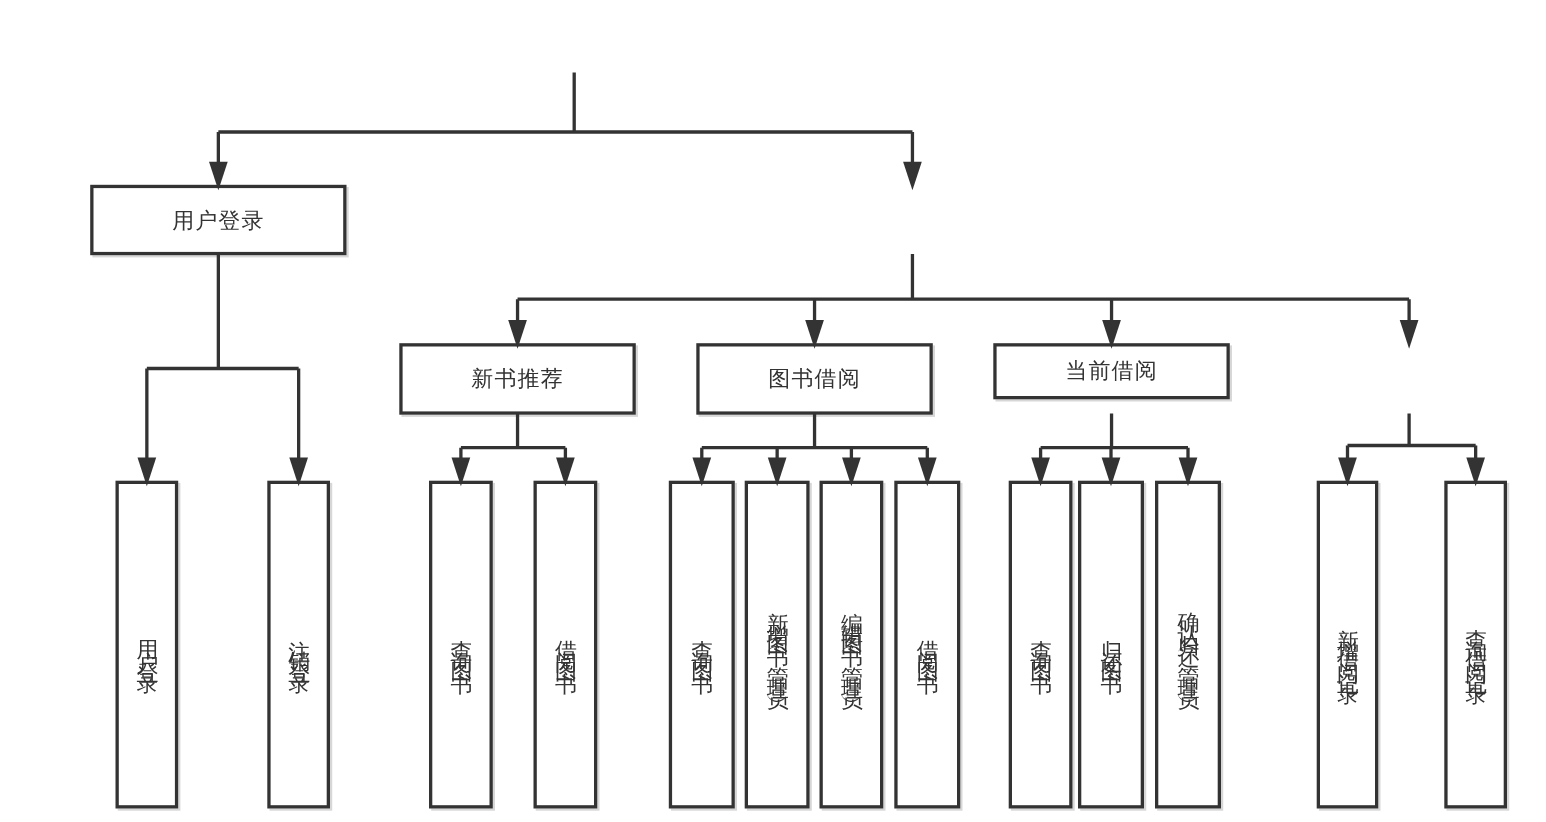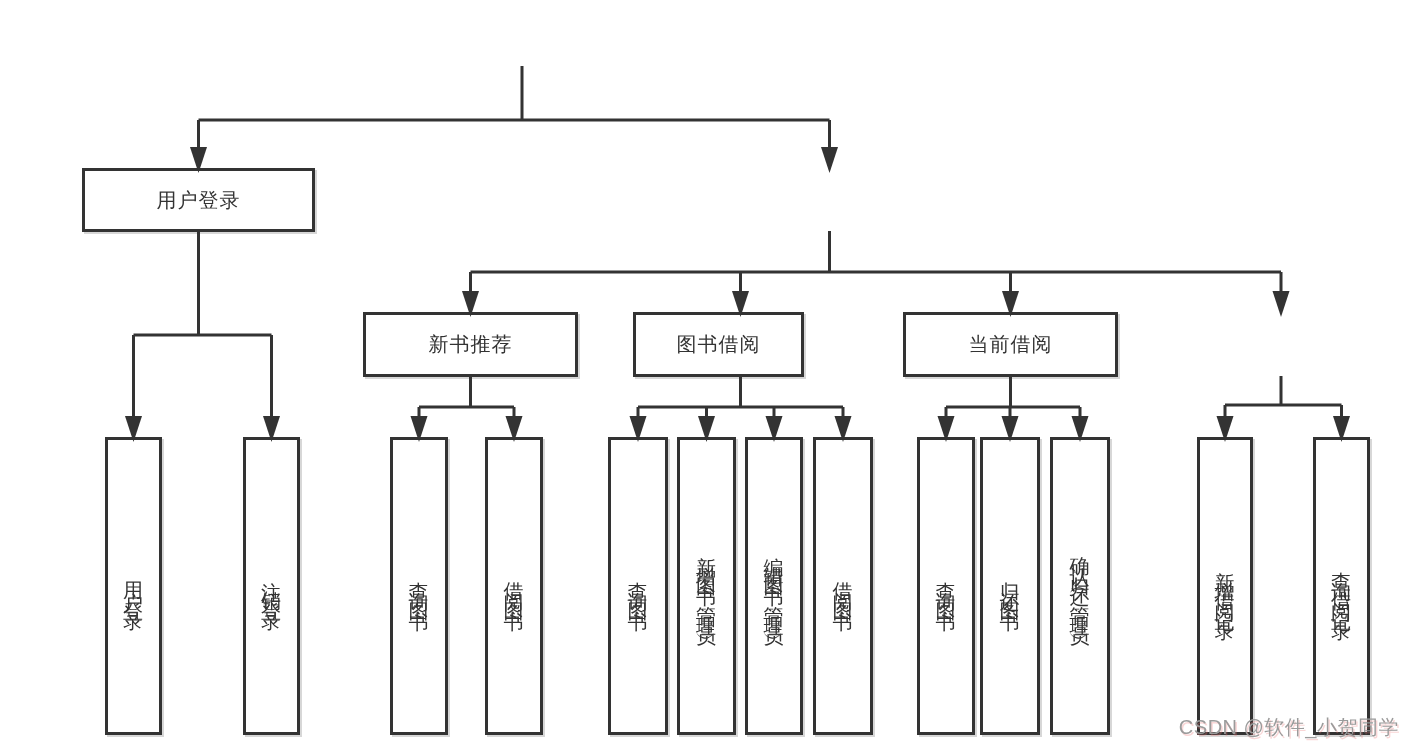--- a/index.html
+++ b/index.html
@@ -94,24 +94,24 @@
     </svg>
 
 
   <div class="box h" style="left:82px;top:168px;width:233px;height:64px">
     <span>用户登录</span>
   </div>
 
   <div class="box h" style="left:363px;top:312px;width:215px;height:65px">
     <span>新书推荐</span>
   </div>
-  <div class="box h" style="left:633px;top:312px;width:171px;height:65px">
+  <div class="box h" style="left:633px;top:312px;width:215px;height:65px">
     <span>图书借阅</span>
   </div>
-  <div class="box h" style="left:903px;top:312px;width:215px;height:65px">
+  <div class="box h" style="left:903px;top:312px;width:215px;height:51px">
     <span>当前借阅</span>
   </div>
 
   <div class="box v" style="left:105px;top:437px;width:57px;height:298px">
     <span>用户登录</span>
   </div>
   <div class="box v" style="left:243px;top:437px;width:57px;height:298px">
     <span>注销登录</span>
   </div>
 
@@ -145,14 +145,13 @@
     <span>确认归还（管理员）</span>
   </div>
 
   <div class="box v" style="left:1197px;top:437px;width:56px;height:298px">
     <span>新增借阅记录</span>
   </div>
   <div class="box v" style="left:1313px;top:437px;width:57px;height:298px">
     <span>查询借阅记录</span>
   </div>
 
-  <div id="watermark">CSDN @软件_小贺同学</div>
 </div>
 
 </body></html>

